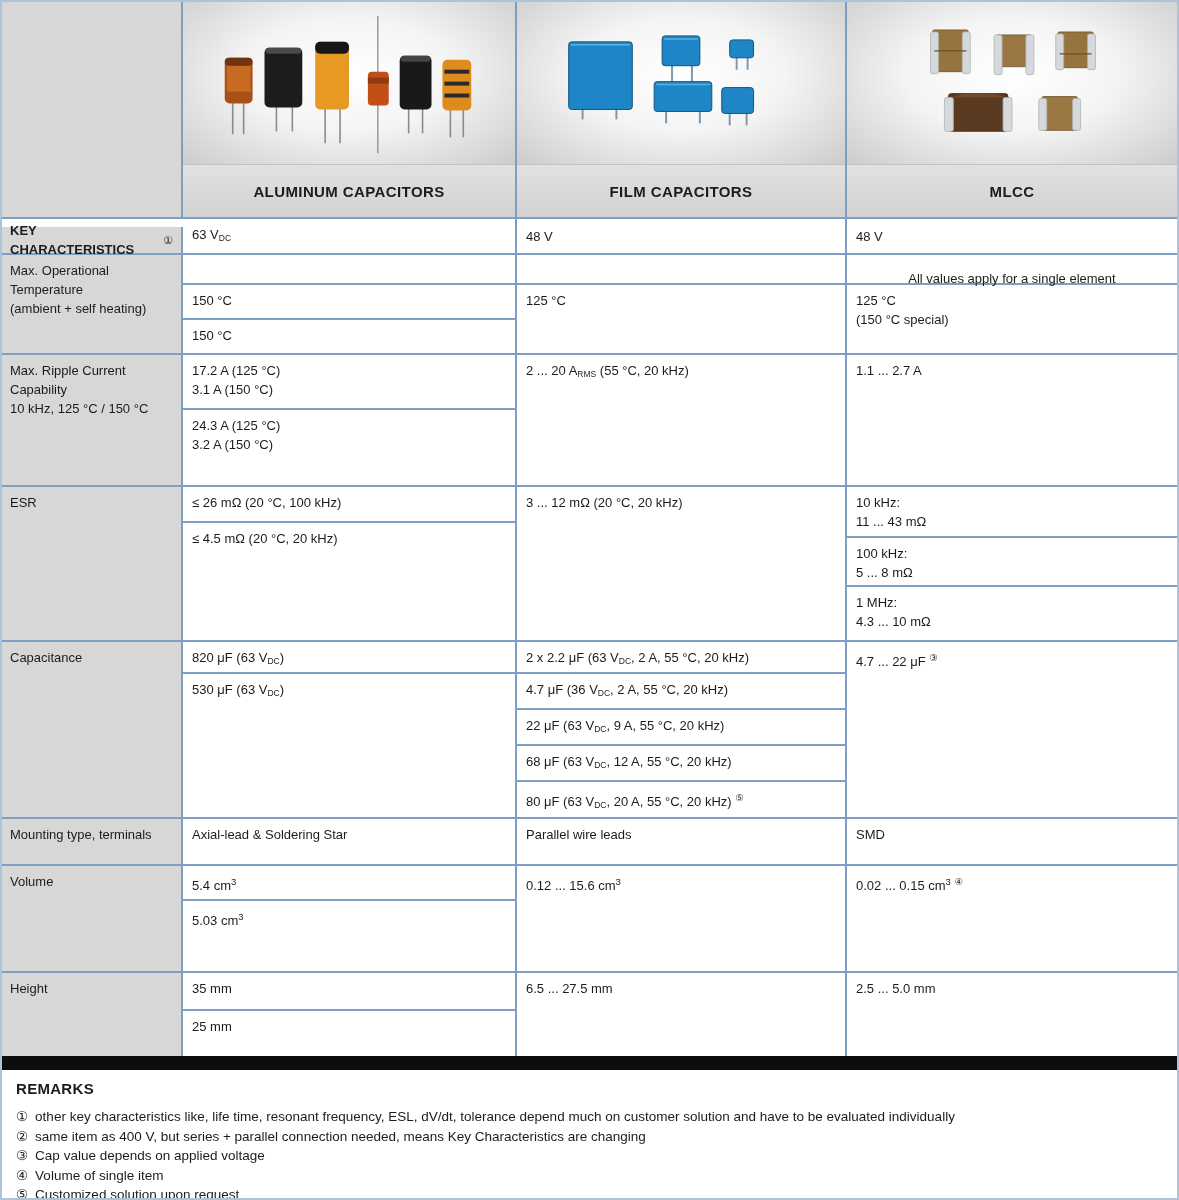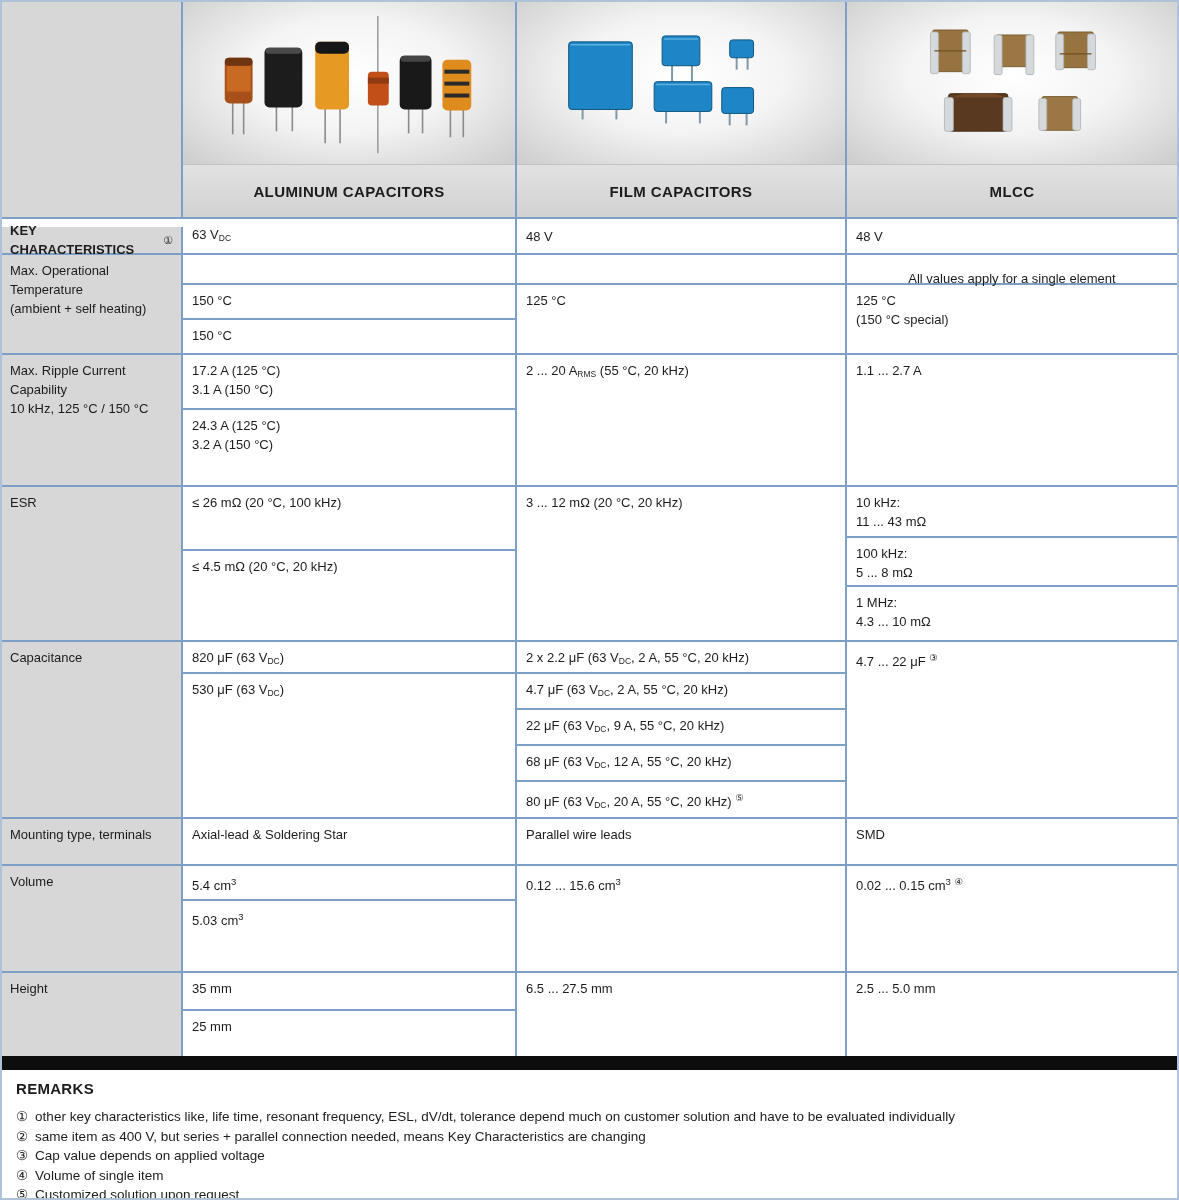--- a/index.html
+++ b/index.html
@@ -223,21 +223,21 @@
         <div class="sc fill"><span><span>2 ... 20 A</span><span class="sb">RMS</span><span> (55 °C, 20 kHz)</span></span></div>
       </div>
     <div class="c w3 val">
         <div class="sc fill"><span>1.1 ... 2.7 A</span></div>
       </div>
   </div>
 
   <div class="row" style="height:155px">
     <div class="c w0 lab"><span>ESR</span></div>
     <div class="c w1 val">
-      <div class="sc" style="height:64px"><span>≤ 26 mΩ (20 °C, 100 kHz)</span></div>
+      <div class="sc" style="height:36px"><span>≤ 26 mΩ (20 °C, 100 kHz)</span></div>
       <div class="sc fill"><span>≤ 4.5 mΩ (20 °C, 20 kHz)</span></div>
     </div>
     <div class="c w2 val">
         <div class="sc fill"><span>3 ... 12 mΩ (20 °C, 20 kHz)</span></div>
       </div>
     <div class="c w3 val">
       <div class="sc" style="height:51px">
         <span class="line">10 kHz:</span>
         <span class="line">11 ... 43 mΩ</span>
       </div>
@@ -253,21 +253,21 @@
   </div>
 
   <div class="row" style="height:177px">
     <div class="c w0 lab"><span>Capacitance</span></div>
     <div class="c w1 val">
       <div class="sc" style="height:32px"><span><span>820 μF (63 V</span><span class="sb">DC</span><span>)</span></span></div>
       <div class="sc fill"><span><span>530 μF (63 V</span><span class="sb">DC</span><span>)</span></span></div>
     </div>
     <div class="c w2 val">
       <div class="sc" style="height:32px"><span><span>2 x 2.2 μF (63 V</span><span class="sb">DC</span><span>, 2 A, 55 °C, 20 kHz)</span></span></div>
-      <div class="sc" style="height:36px"><span><span>4.7 μF (63 V</span><span class="sb">DC</span><span>, 2 A, 55 °C, 20 kHz)</span></span></div>
+      <div class="sc" style="height:36px"><span><span>4.7 μF (36 V</span><span class="sb">DC</span><span>, 2 A, 55 °C, 20 kHz)</span></span></div>
       <div class="sc" style="height:36px"><span><span>22 μF (63 V</span><span class="sb">DC</span><span>, 9 A, 55 °C, 20 kHz)</span></span></div>
       <div class="sc" style="height:36px"><span><span>68 μF (63 V</span><span class="sb">DC</span><span>, 12 A, 55 °C, 20 kHz)</span></span></div>
       <div class="sc fill"><span><span>80 μF (63 V</span><span class="sb">DC</span><span>, 20 A, 55 °C, 20 kHz) </span><span class="sp">⑤</span></span></div>
     </div>
     <div class="c w3 val">
         <div class="sc fill"><span><span>4.7 ... 22 μF </span><span class="sp">③</span></span></div>
       </div>
   </div>
 
   <div class="row" style="height:47px">

